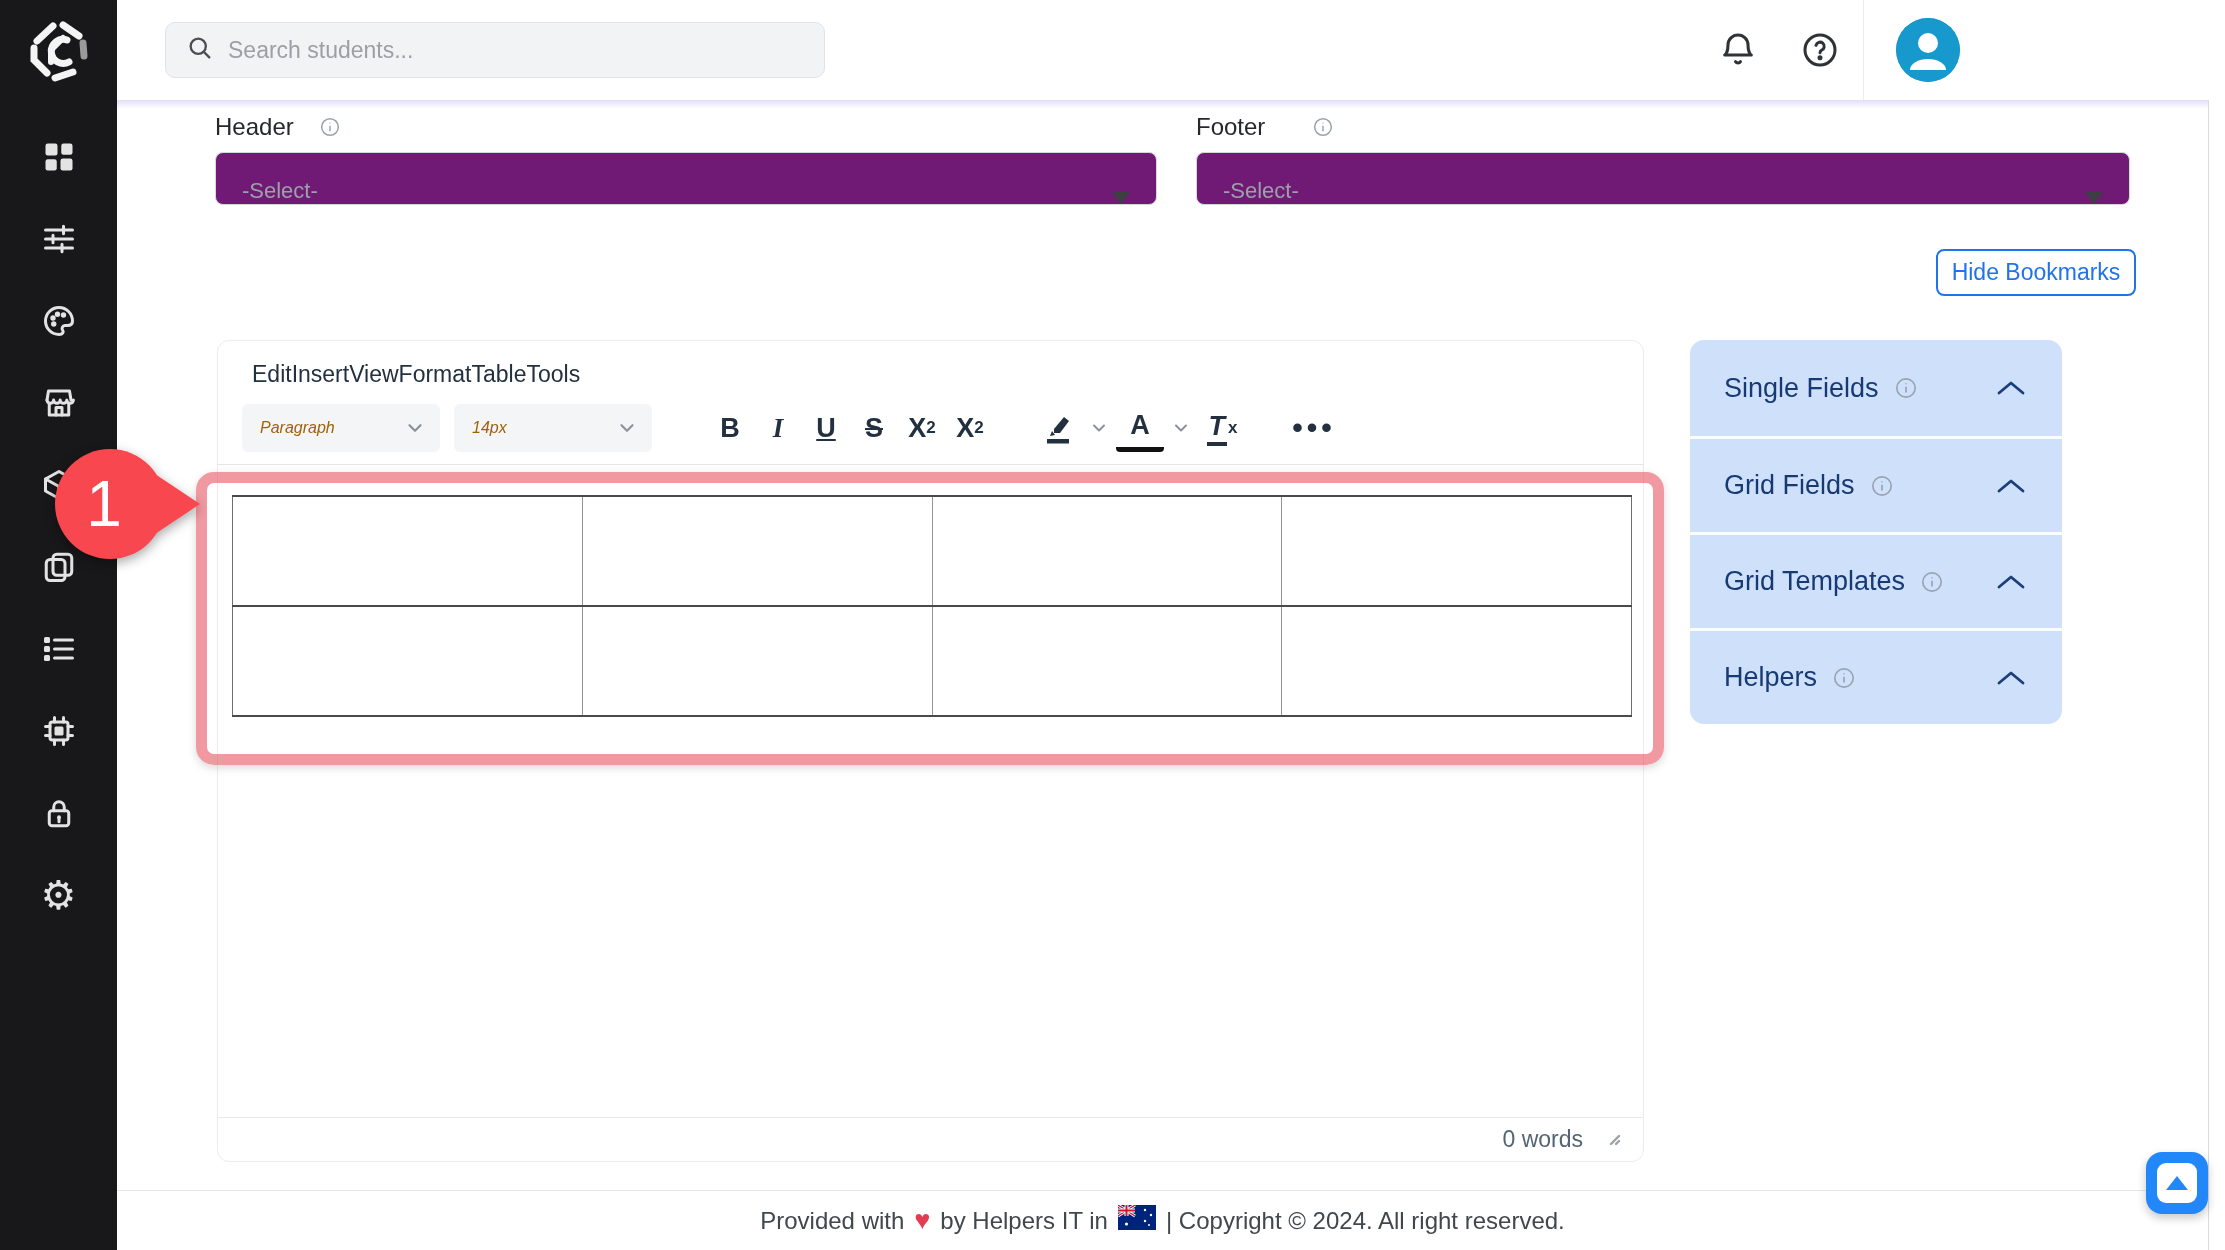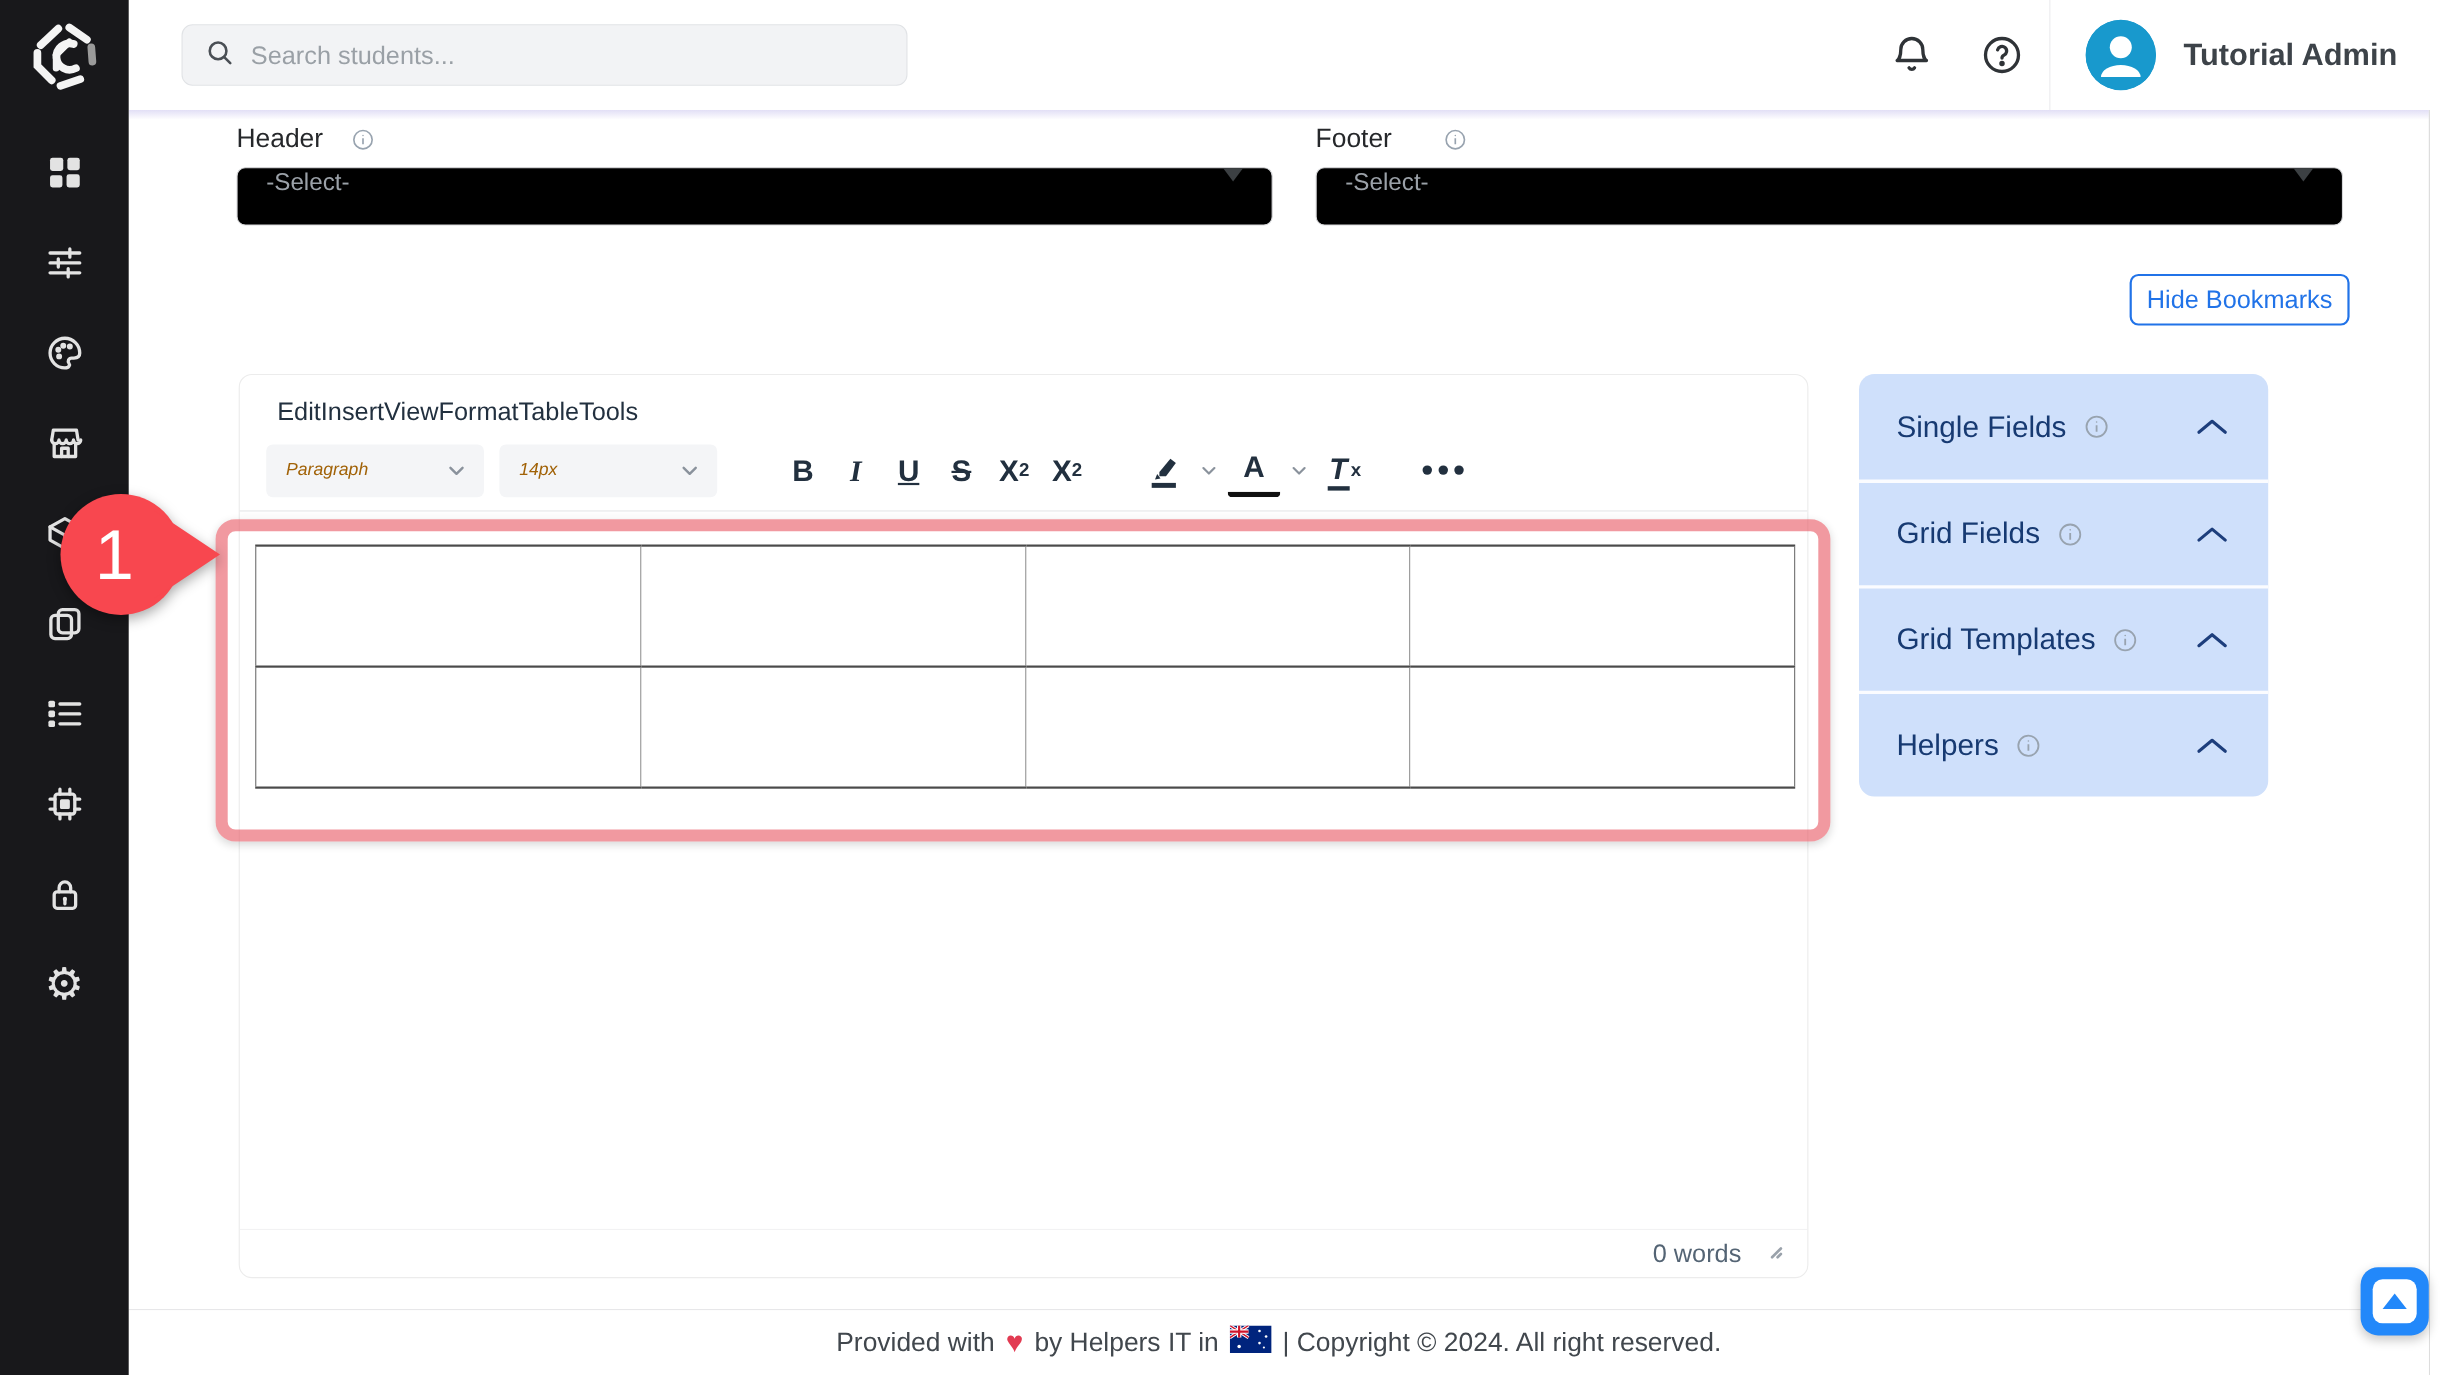--- a/index.html
+++ b/index.html
@@ -22,21 +22,21 @@
   #topbar-divider { position:absolute; left:1746px; top:0; width:1px; height:100px; background:#ececee; }
   #avatar { position:absolute; left:1779px; top:18px; width:64px; height:64px; border-radius:50%; background:#1899cd; overflow:hidden; }
   #avatar svg { position:absolute; left:0; top:0; }
   #user-name { position:absolute; left:1868px; top:0; height:100px; display:flex; align-items:center; font-size:28px; font-weight:700; color:#3d4349; }
 
   
   #grad-strip { position:absolute; left:117px; top:100px; width:2091px; height:9px; background:linear-gradient(#e2dff6,#ffffff); }
   #right-line { position:absolute; left:2208px; top:100px; width:1px; height:1150px; background:#dadada; }
 
   .field-label { position:absolute; font-size:24px; color:#26282b; display:flex; align-items:center; gap:10px; }
-  .select-box { position:absolute; height:53px; background:#000000; border:1px solid #d7d8da; border-radius:8px; display:flex; align-items:flex-start; padding:0 26px; cursor:pointer; }
+  .select-box { position:absolute; height:53px; background:#701a75; border:1px solid #d7d8da; border-radius:8px; display:flex; align-items:flex-end; padding:0 26px; cursor:pointer; }
   .select-box .sel-text { font-size:22px; color:#9ba1a8; flex:1; }
   .caret-down { width:0; height:0; border-left:9px solid transparent; border-right:9px solid transparent; border-top:12px solid #3c4043; }
 
   #hide-bookmarks { position:absolute; left:1936px; top:249px; width:200px; height:47px; background:#fff; border:2px solid #2173e8; border-radius:8px; color:#2173e8; font-size:23px; display:flex; align-items:center; justify-content:center; cursor:pointer; font-family:"Liberation Sans",sans-serif; }
 
   
   #editor { position:absolute; left:217px; top:340px; width:1427px; height:822px; background:#fff; border:1px solid #ececec; border-radius:12px; }
   #menubar { display:flex; padding:20px 0 0 34px; font-size:23px; color:#22303f; }
   .menu-item { cursor:pointer; }
   #toolbar { display:flex; align-items:center; padding:16px 0 12px 24px; }
@@ -210,21 +210,20 @@
     </svg>
   </div>
   <div id="topbar-divider"></div>
   <div id="avatar">
     <svg width="64" height="64" viewBox="0 0 64 64">
       <circle cx="32" cy="32" r="32" fill="#1899cd"></circle>
       <circle cx="32" cy="25" r="10" fill="#fff"></circle>
       <path d="M14 52 a18 11 0 0 1 36 0 z" fill="#fff"></path>
     </svg>
   </div>
-  <div id="user-name">Tutorial Admin</div>
 </div>
 
 <div id="grad-strip"></div>
 <div id="right-line"></div>
 
 <div class="field-label" style="left:215px; top:113px;">
   <span>Header</span>
   <span class="info-icon">
     <svg width="20" height="20" viewBox="0 0 24 24">
         <circle cx="12" cy="12" r="10"></circle>

